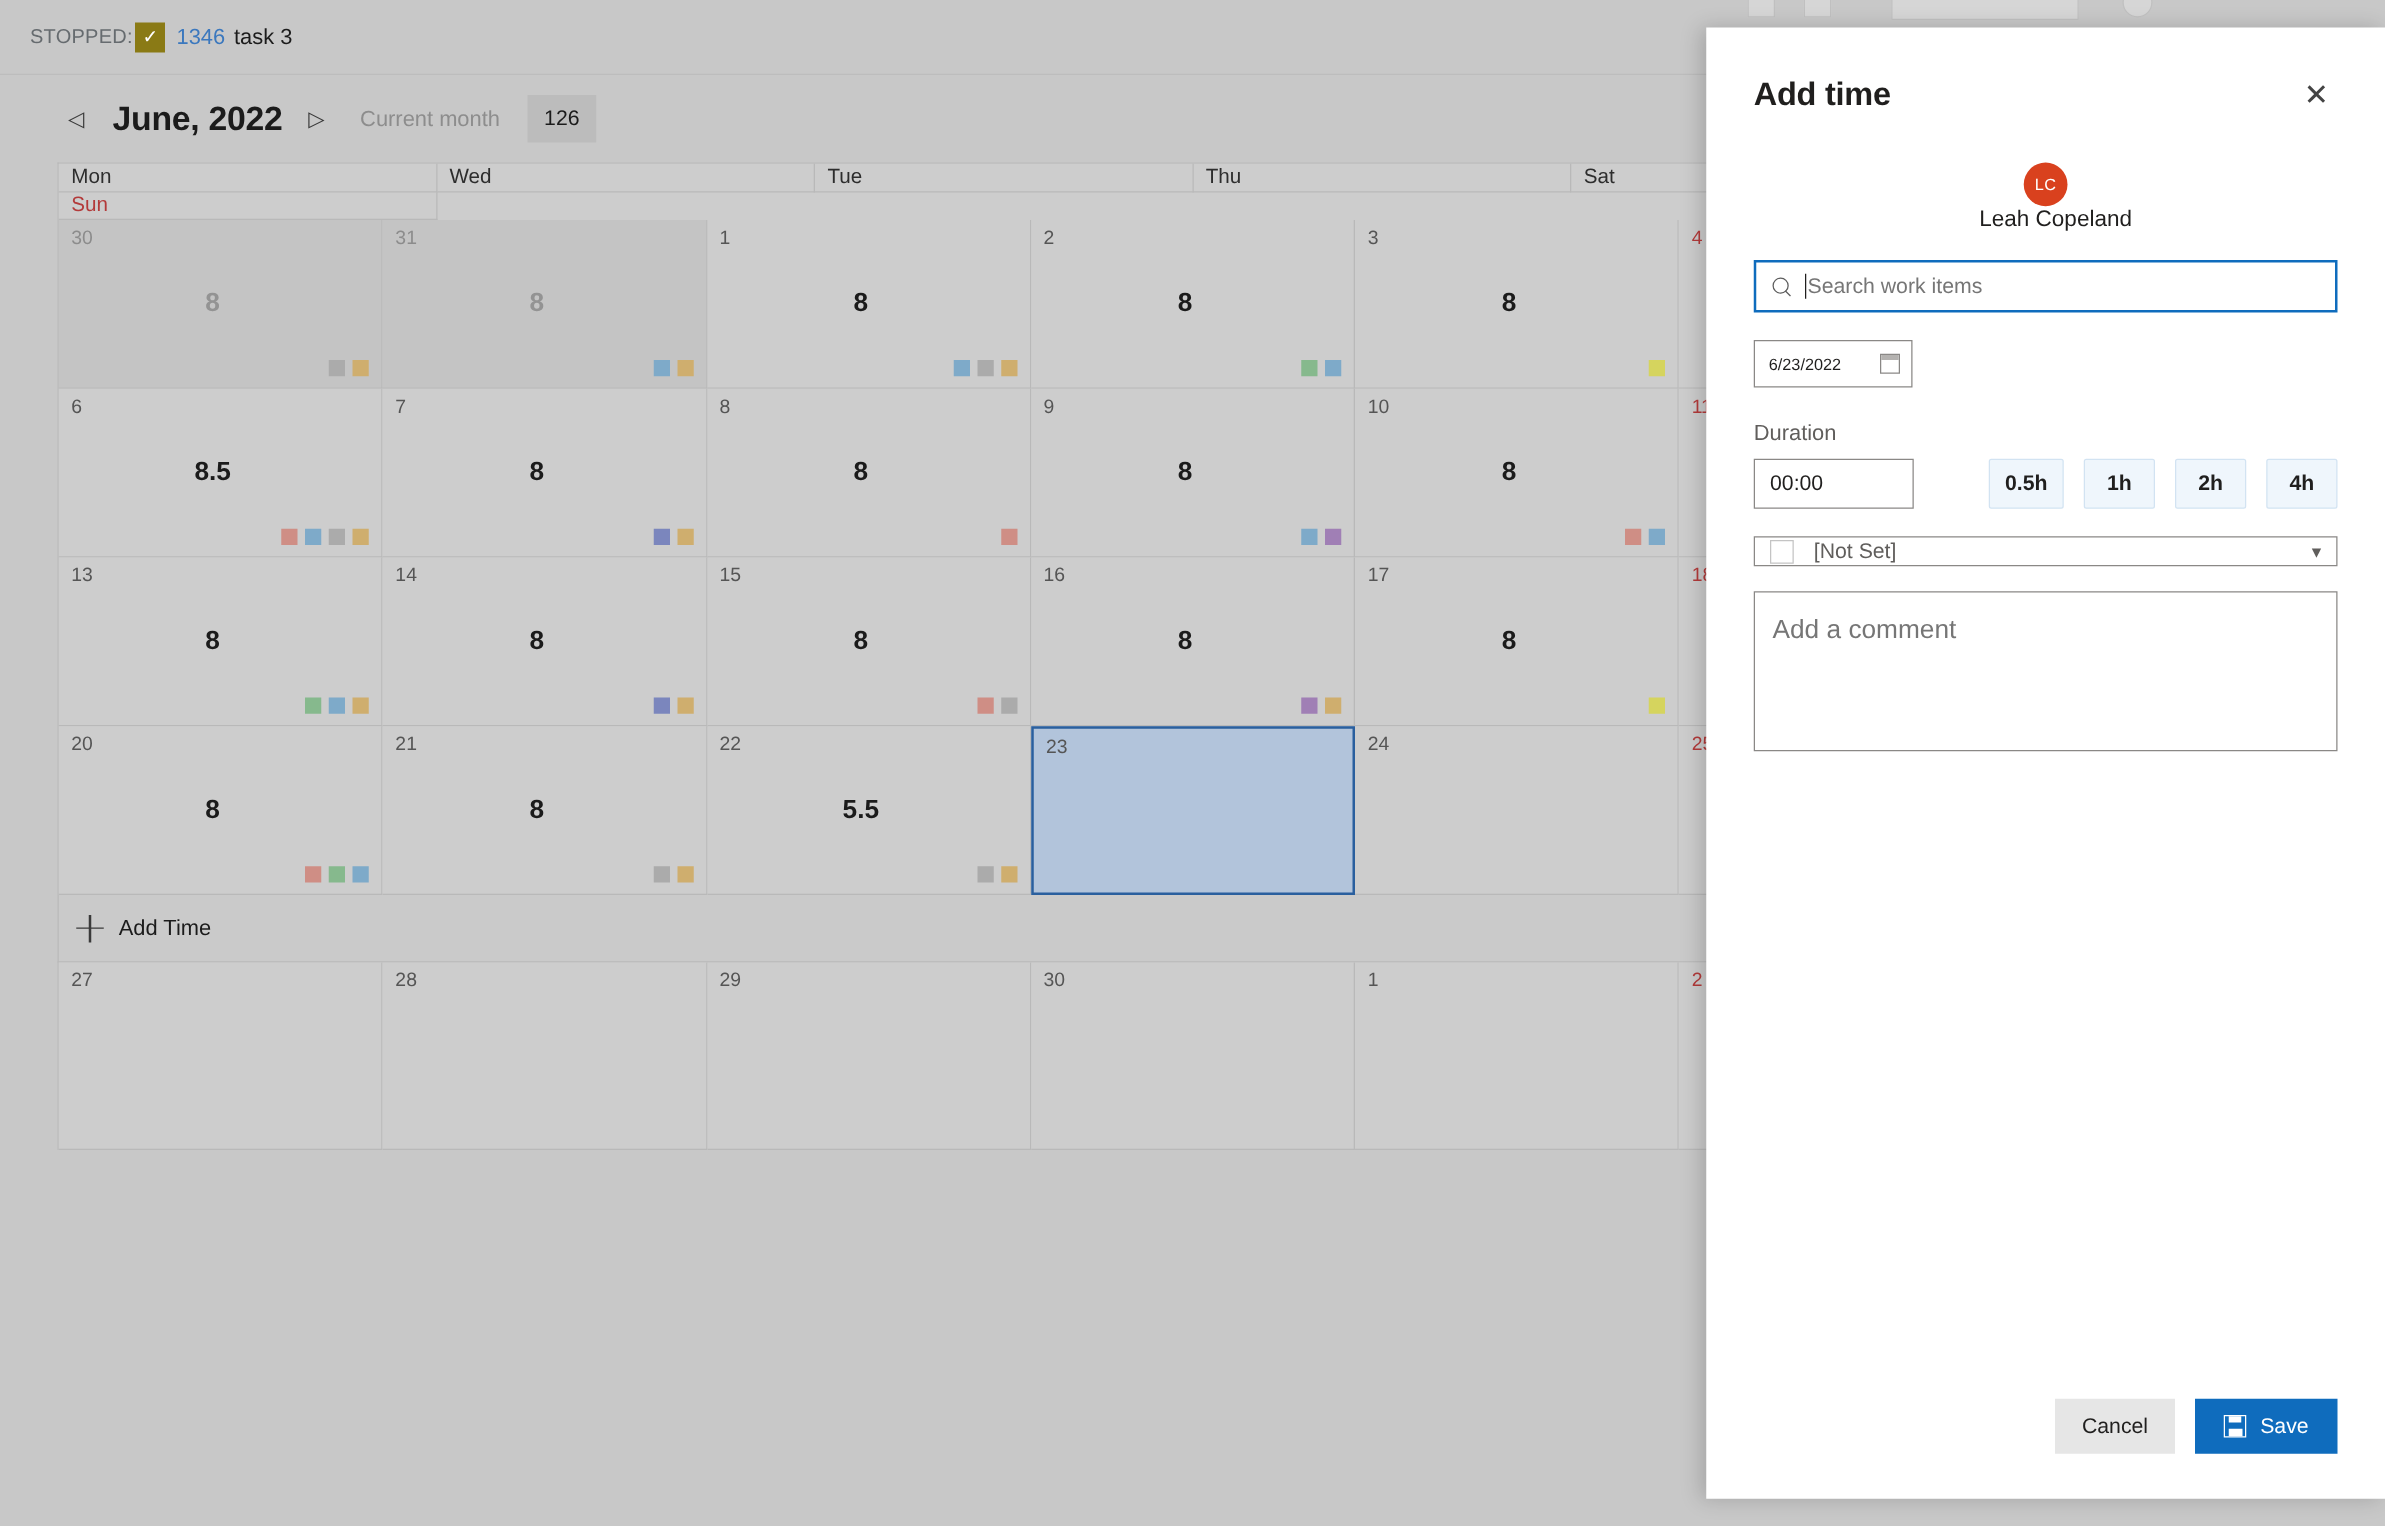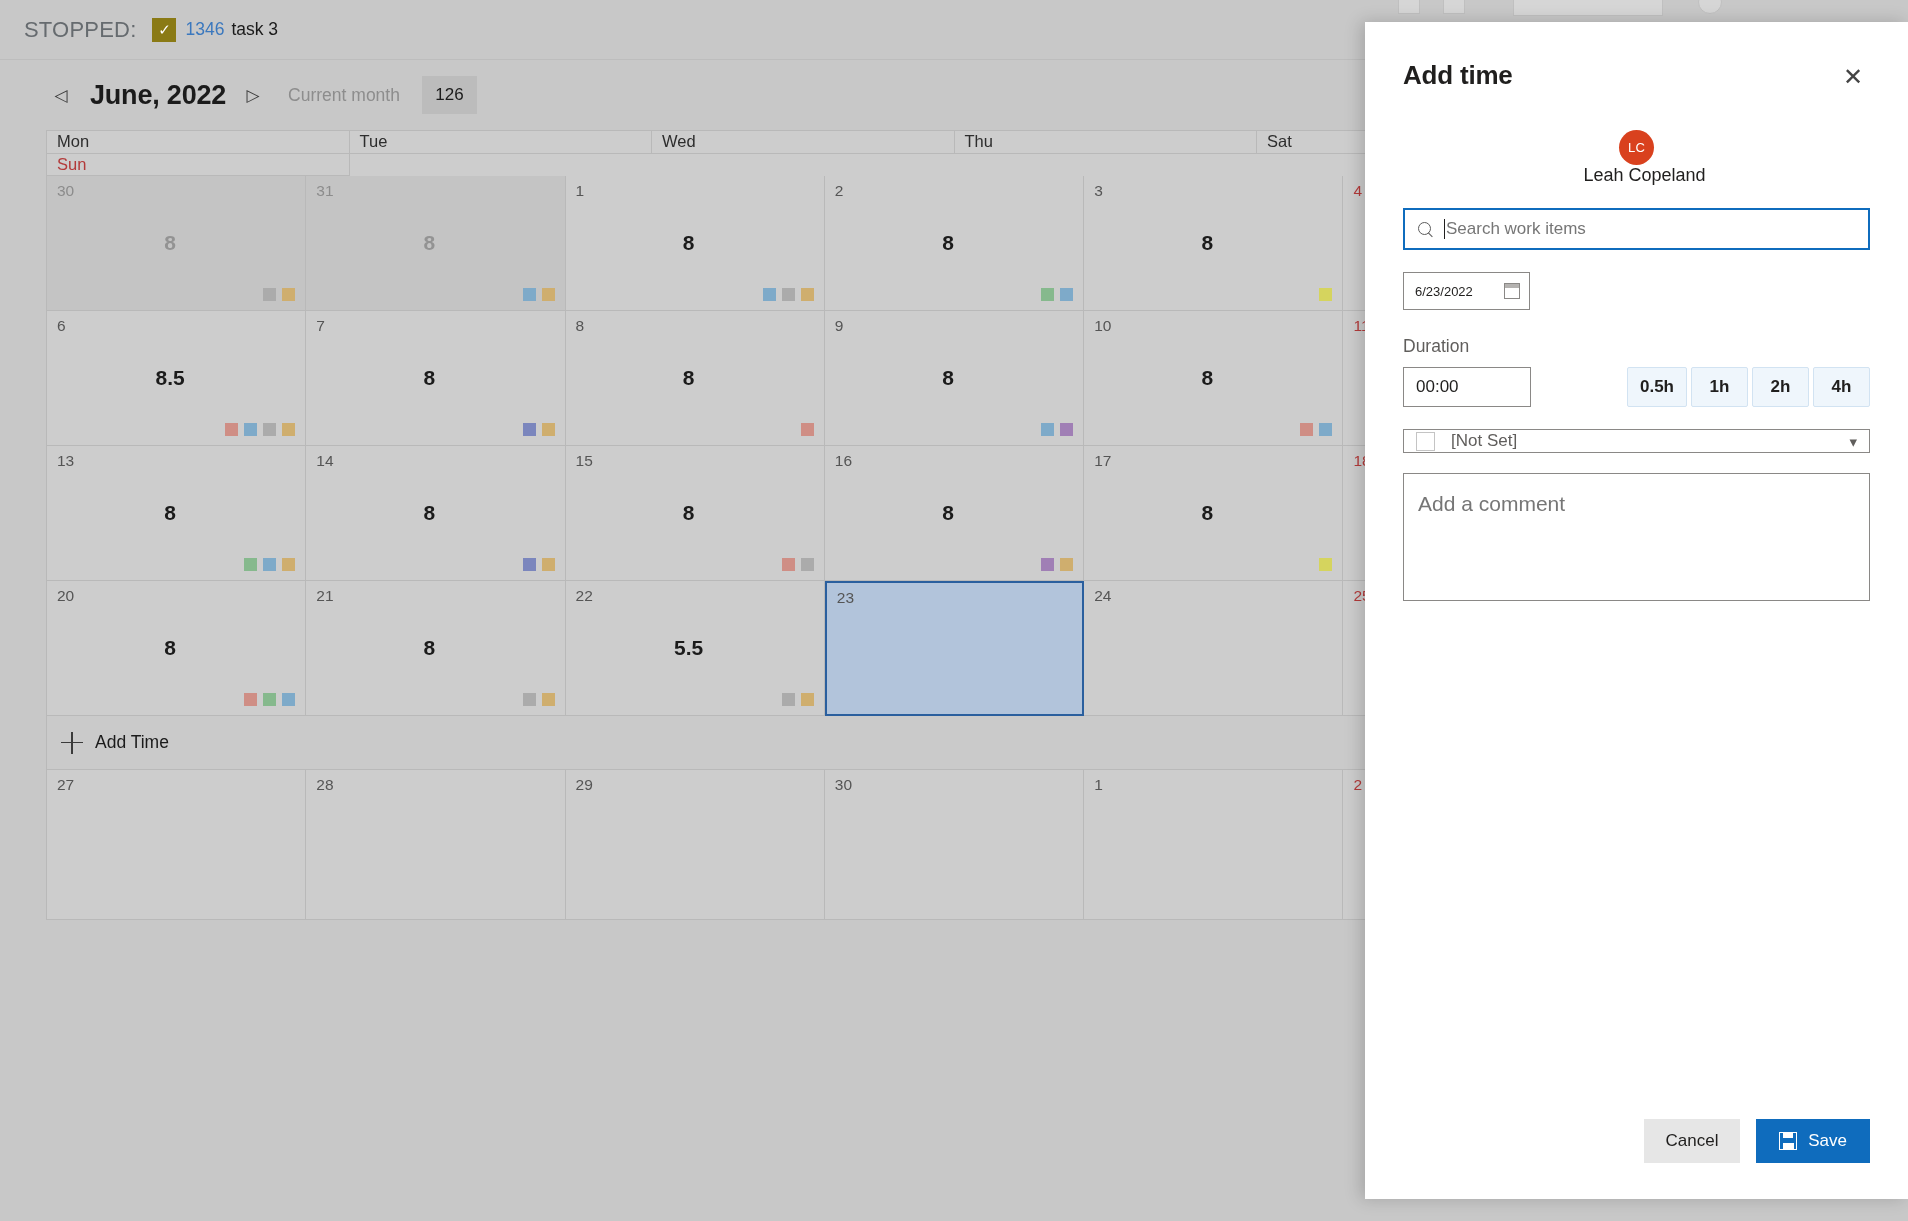--- a/index.html
+++ b/index.html
@@ -24,24 +24,24 @@
     position: absolute;
     left: 0; top: 0;
     width: 1908px; height: 60px;
     background: #c8c8c8;
     display: flex;
     align-items: center;
     padding-left: 24px;
     border-bottom: 1px solid #bdbdbd;
   }
   .topbar-label {
-    font-size: 22px;
+    font-size: 16px;
     color: #666b6f;
     letter-spacing: .2px;
-    margin-right: 16px;
+    margin-right: 2px;
   }
   .task-check {
     width: 24px; height: 24px;
     background: #8a7a15;
     color: #ffffff;
     display: inline-flex;
     align-items: center;
     justify-content: center;
     font-size: 15px;
     line-height: 1;
@@ -370,21 +370,21 @@
     background: #fff;
     display: flex;
     align-items: center;
     padding-left: 12px;
     font-size: 17px;
     color: #201f1e;
   }
   .quick-btns {
     margin-left: auto;
     display: flex;
-    gap: 4px;
+    gap: 16px;
   }
   .quick-btn {
     min-width: 57px;
     height: 40px;
     background: #eff6fc;
     border: 1px solid #d2e3f2;
     border-radius: 2px;
     display: flex;
     align-items: center;
     justify-content: center;
@@ -532,22 +532,22 @@
       <span class="nav-arrow">◁</span>
       <span class="month-title">June, 2022</span>
       <span class="nav-arrow">▷</span>
       <span class="current-month">Current month</span>
       <span class="month-total">126</span>
     </div>
 
     <div class="grid-wrap">
       <div class="dow-row" id="dow-row">
           <div class="dow">Mon</div>
+          <div class="dow">Wed</div>
           <div class="dow">Tue</div>
-          <div class="dow">Wed</div>
           <div class="dow">Thu</div>
           <div class="dow">Sat</div>
           <div class="dow weekend">Sat</div>
           <div class="dow weekend">Sun</div>
         </div>
       <div id="weeks-container">
           <div class="week-row">
             <div class="day-cell other-month">
               <div class="day-num">30</div>
               <div class="day-hours">8</div>

